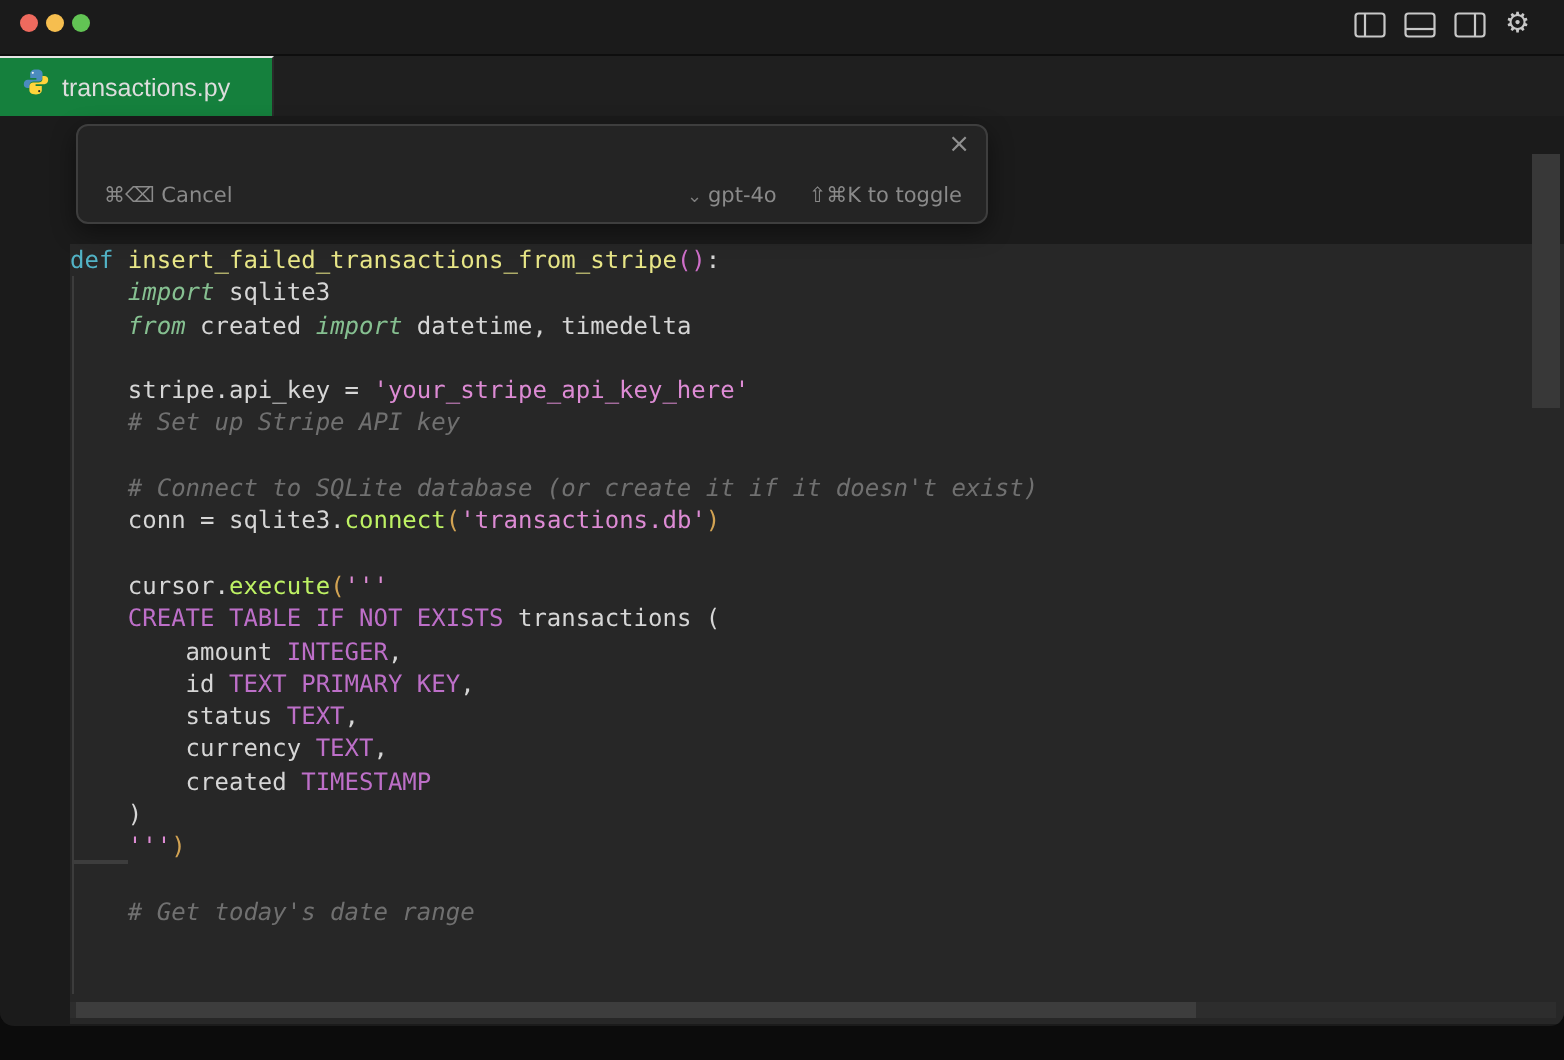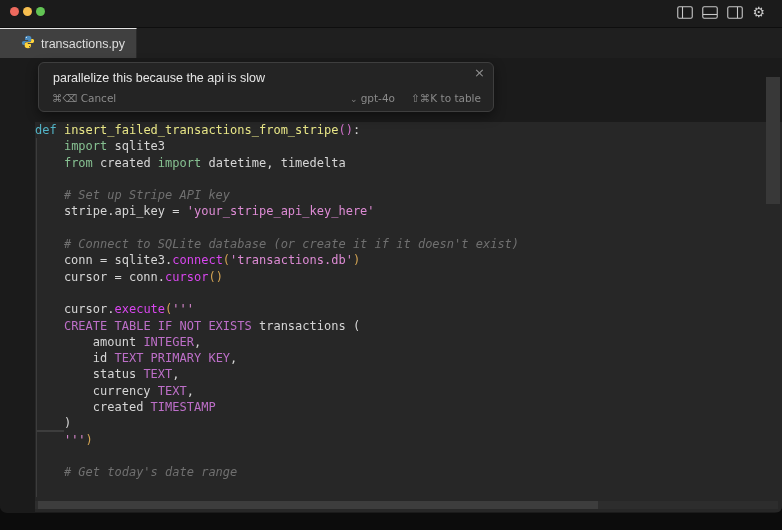--- a/index.html
+++ b/index.html
@@ -13,36 +13,36 @@
               border-bottom:1px solid #0e0e0e; }
   .traffic { position:absolute; left:10px; top:7px; display:flex; gap:4px; }
   .tl { width:9px; height:9px; border-radius:50%; display:inline-block; }
   .tl.red{ background:#ee6a5e; } .tl.yellow{ background:#f6be4f; } .tl.green{ background:#62c454; }
   .tb-actions { position:absolute; right:17px; top:4px; display:flex; gap:9px; align-items:center; }
   .tb-actions svg { display:block; }
   .gear { font-family:"DejaVu Sans", sans-serif; font-size:14px; color:#c8c8c8; line-height:16px; }
 
   
   .tabbar { position:relative; height:30px; background:#1f1f1f; display:flex; }
-  .tab { height:30px; width:137px; background:#404040; display:flex; align-items:center;
-         padding:0 14px 0 21px; border-top:1.5px solid #e4e4e4; border-right:1px solid #2a2a2a; }
+  .tab { height:30px; width:137px; background:#15803d; display:flex; align-items:center;
+         padding:0 14px 0 11px; border-top:1.5px solid #e4e4e4; border-right:1px solid #2a2a2a; }
   .tab-label { color:#dddddd; font-size:12.5px; margin-left:6px; white-space:nowrap; }
 
   
   .editor { position:relative; height:454px; background:#1b1b1b; }
   .edit-region { position:absolute; left:35px; right:0; top:64px; bottom:0; background:#272727; }
   .code { position:absolute; left:35px; top:64px; right:0; color:#d6d6d6;
           font-family:"DejaVu Sans Mono", monospace; font-size:12px; }
   .code-line { height:16.3px; line-height:16.3px; white-space:pre; }
   .tk-kw  { color:#52b3c6; }
-  .tk-imp { color:#86c091; }
+  .tk-imp { color:#86c091; font-style:italic; }
   .tk-fn  { color:#e8e687; }
   .tk-pm  { color:#cf6fc9; }
   .tk-pg  { color:#d2a353; }
-  .tk-mth { color:#d946ef; }
+  .tk-mth { color:#bef264; }
   .tk-str { color:#dd8bd4; }
   .tk-com { color:#707070; font-style:italic; }
   .tk-sql { color:#bd6fc8; }
   .tk-txt { color:#d6d6d6; }
   .indent-guide { position:absolute; left:36px; top:80px; width:1px; height:359px; background:#3c3c3c; }
   .gutter-mark { position:absolute; left:36px; top:372px; width:28px; height:1.5px; background:#3d3d3d; }
 
   
   .prompt-box { position:absolute; left:38px; top:4px; width:456px; height:50px;
                 background:#242424; border:1px solid #3e3e3e; border-radius:6px;
@@ -113,48 +113,46 @@
   <div class="editor">
     <div class="edit-region"></div>
     <div class="indent-guide"></div>
     <div class="gutter-mark"></div>
 
     <div class="code">
         <div class="code-line"><span class="tk-kw">def </span><span class="tk-fn">insert_failed_transactions_from_stripe</span><span class="tk-pm">()</span><span class="tk-txt">:</span></div>
         <div class="code-line"><span class="tk-txt">    </span><span class="tk-imp">import</span><span class="tk-txt"> sqlite3</span></div>
         <div class="code-line"><span class="tk-txt">    </span><span class="tk-imp">from</span><span class="tk-txt"> created </span><span class="tk-imp">import</span><span class="tk-txt"> datetime, timedelta</span></div>
         <div class="code-line"></div>
+        <div class="code-line"><span class="tk-txt">    stripe.api_key = </span><span class="tk-str">'your_stripe_api_key_here'</span></div>
         <div class="code-line"><span class="tk-com">    # Set up Stripe API key</span></div>
-        <div class="code-line"><span class="tk-txt">    stripe.api_key = </span><span class="tk-str">'your_stripe_api_key_here'</span></div>
         <div class="code-line"></div>
         <div class="code-line"><span class="tk-com">    # Connect to SQLite database (or create it if it doesn't exist)</span></div>
         <div class="code-line"><span class="tk-txt">    conn = sqlite3.</span><span class="tk-mth">connect</span><span class="tk-pg">(</span><span class="tk-str">'transactions.db'</span><span class="tk-pg">)</span></div>
-        <div class="code-line"><span class="tk-txt">    cursor = conn.</span><span class="tk-mth">cursor</span><span class="tk-pg">()</span></div>
         <div class="code-line"></div>
         <div class="code-line"><span class="tk-txt">    cursor.</span><span class="tk-mth">execute</span><span class="tk-pg">(</span><span class="tk-str">'''</span></div>
         <div class="code-line"><span class="tk-txt">    </span><span class="tk-sql">CREATE TABLE IF NOT EXISTS</span><span class="tk-txt"> transactions (</span></div>
         <div class="code-line"><span class="tk-txt">        amount </span><span class="tk-sql">INTEGER</span><span class="tk-txt">,</span></div>
         <div class="code-line"><span class="tk-txt">        id </span><span class="tk-sql">TEXT PRIMARY KEY</span><span class="tk-txt">,</span></div>
         <div class="code-line"><span class="tk-txt">        status </span><span class="tk-sql">TEXT</span><span class="tk-txt">,</span></div>
         <div class="code-line"><span class="tk-txt">        currency </span><span class="tk-sql">TEXT</span><span class="tk-txt">,</span></div>
         <div class="code-line"><span class="tk-txt">        created </span><span class="tk-sql">TIMESTAMP</span></div>
         <div class="code-line"><span class="tk-txt">    )</span></div>
         <div class="code-line"><span class="tk-txt">    </span><span class="tk-str">'''</span><span class="tk-pg">)</span></div>
         <div class="code-line"></div>
         <div class="code-line"><span class="tk-com">    # Get today's date range</span></div>
       </div>
 
     <div class="prompt-box">
-      <div class="prompt-input">parallelize this because the api is slow</div>
       <span class="prompt-close">×</span>
       <div class="prompt-footer">
         <span>⌘⌫ Cancel</span>
         <span class="footer-right">
           <span><span class="model-chevron">⌄</span><span>gpt-4o</span></span>
-          <span>⇧⌘K to table</span>
+          <span>⇧⌘K to toggle</span>
         </span>
       </div>
     </div>
 
     <div class="hscroll-track"></div>
     <div class="hscroll-thumb"></div>
     <div class="vscroll-thumb"></div>
   </div>
 
 </div>

